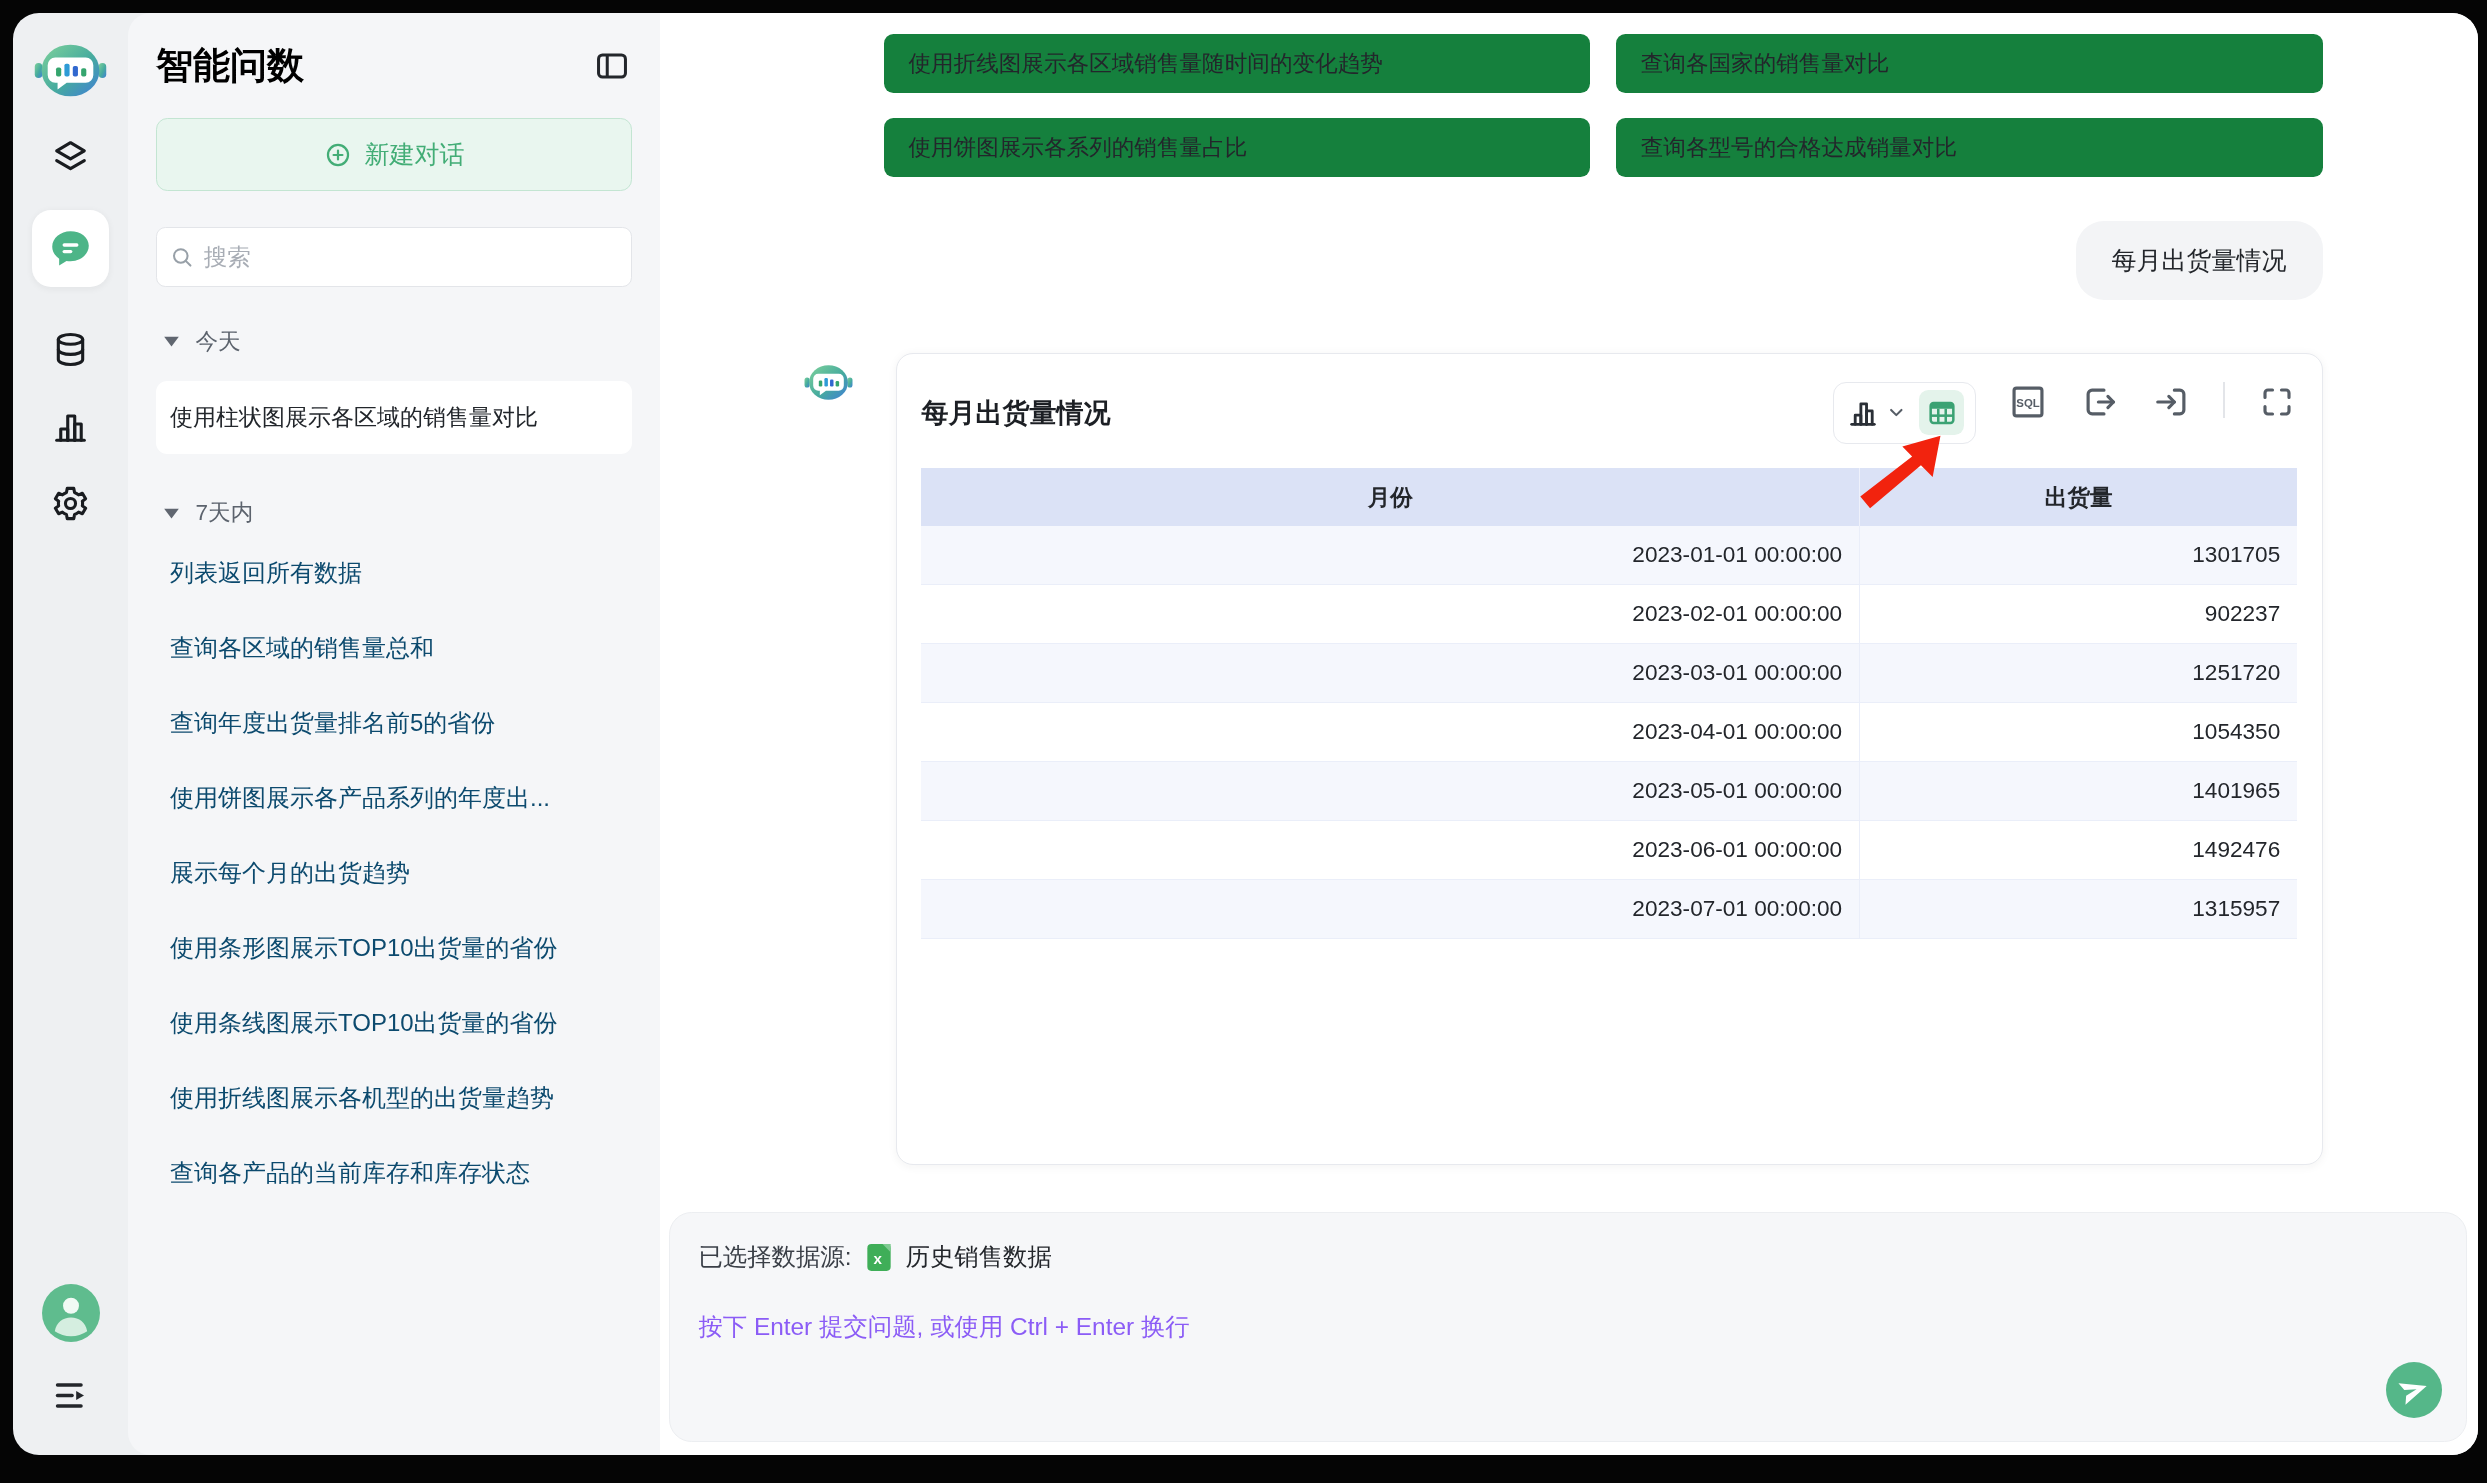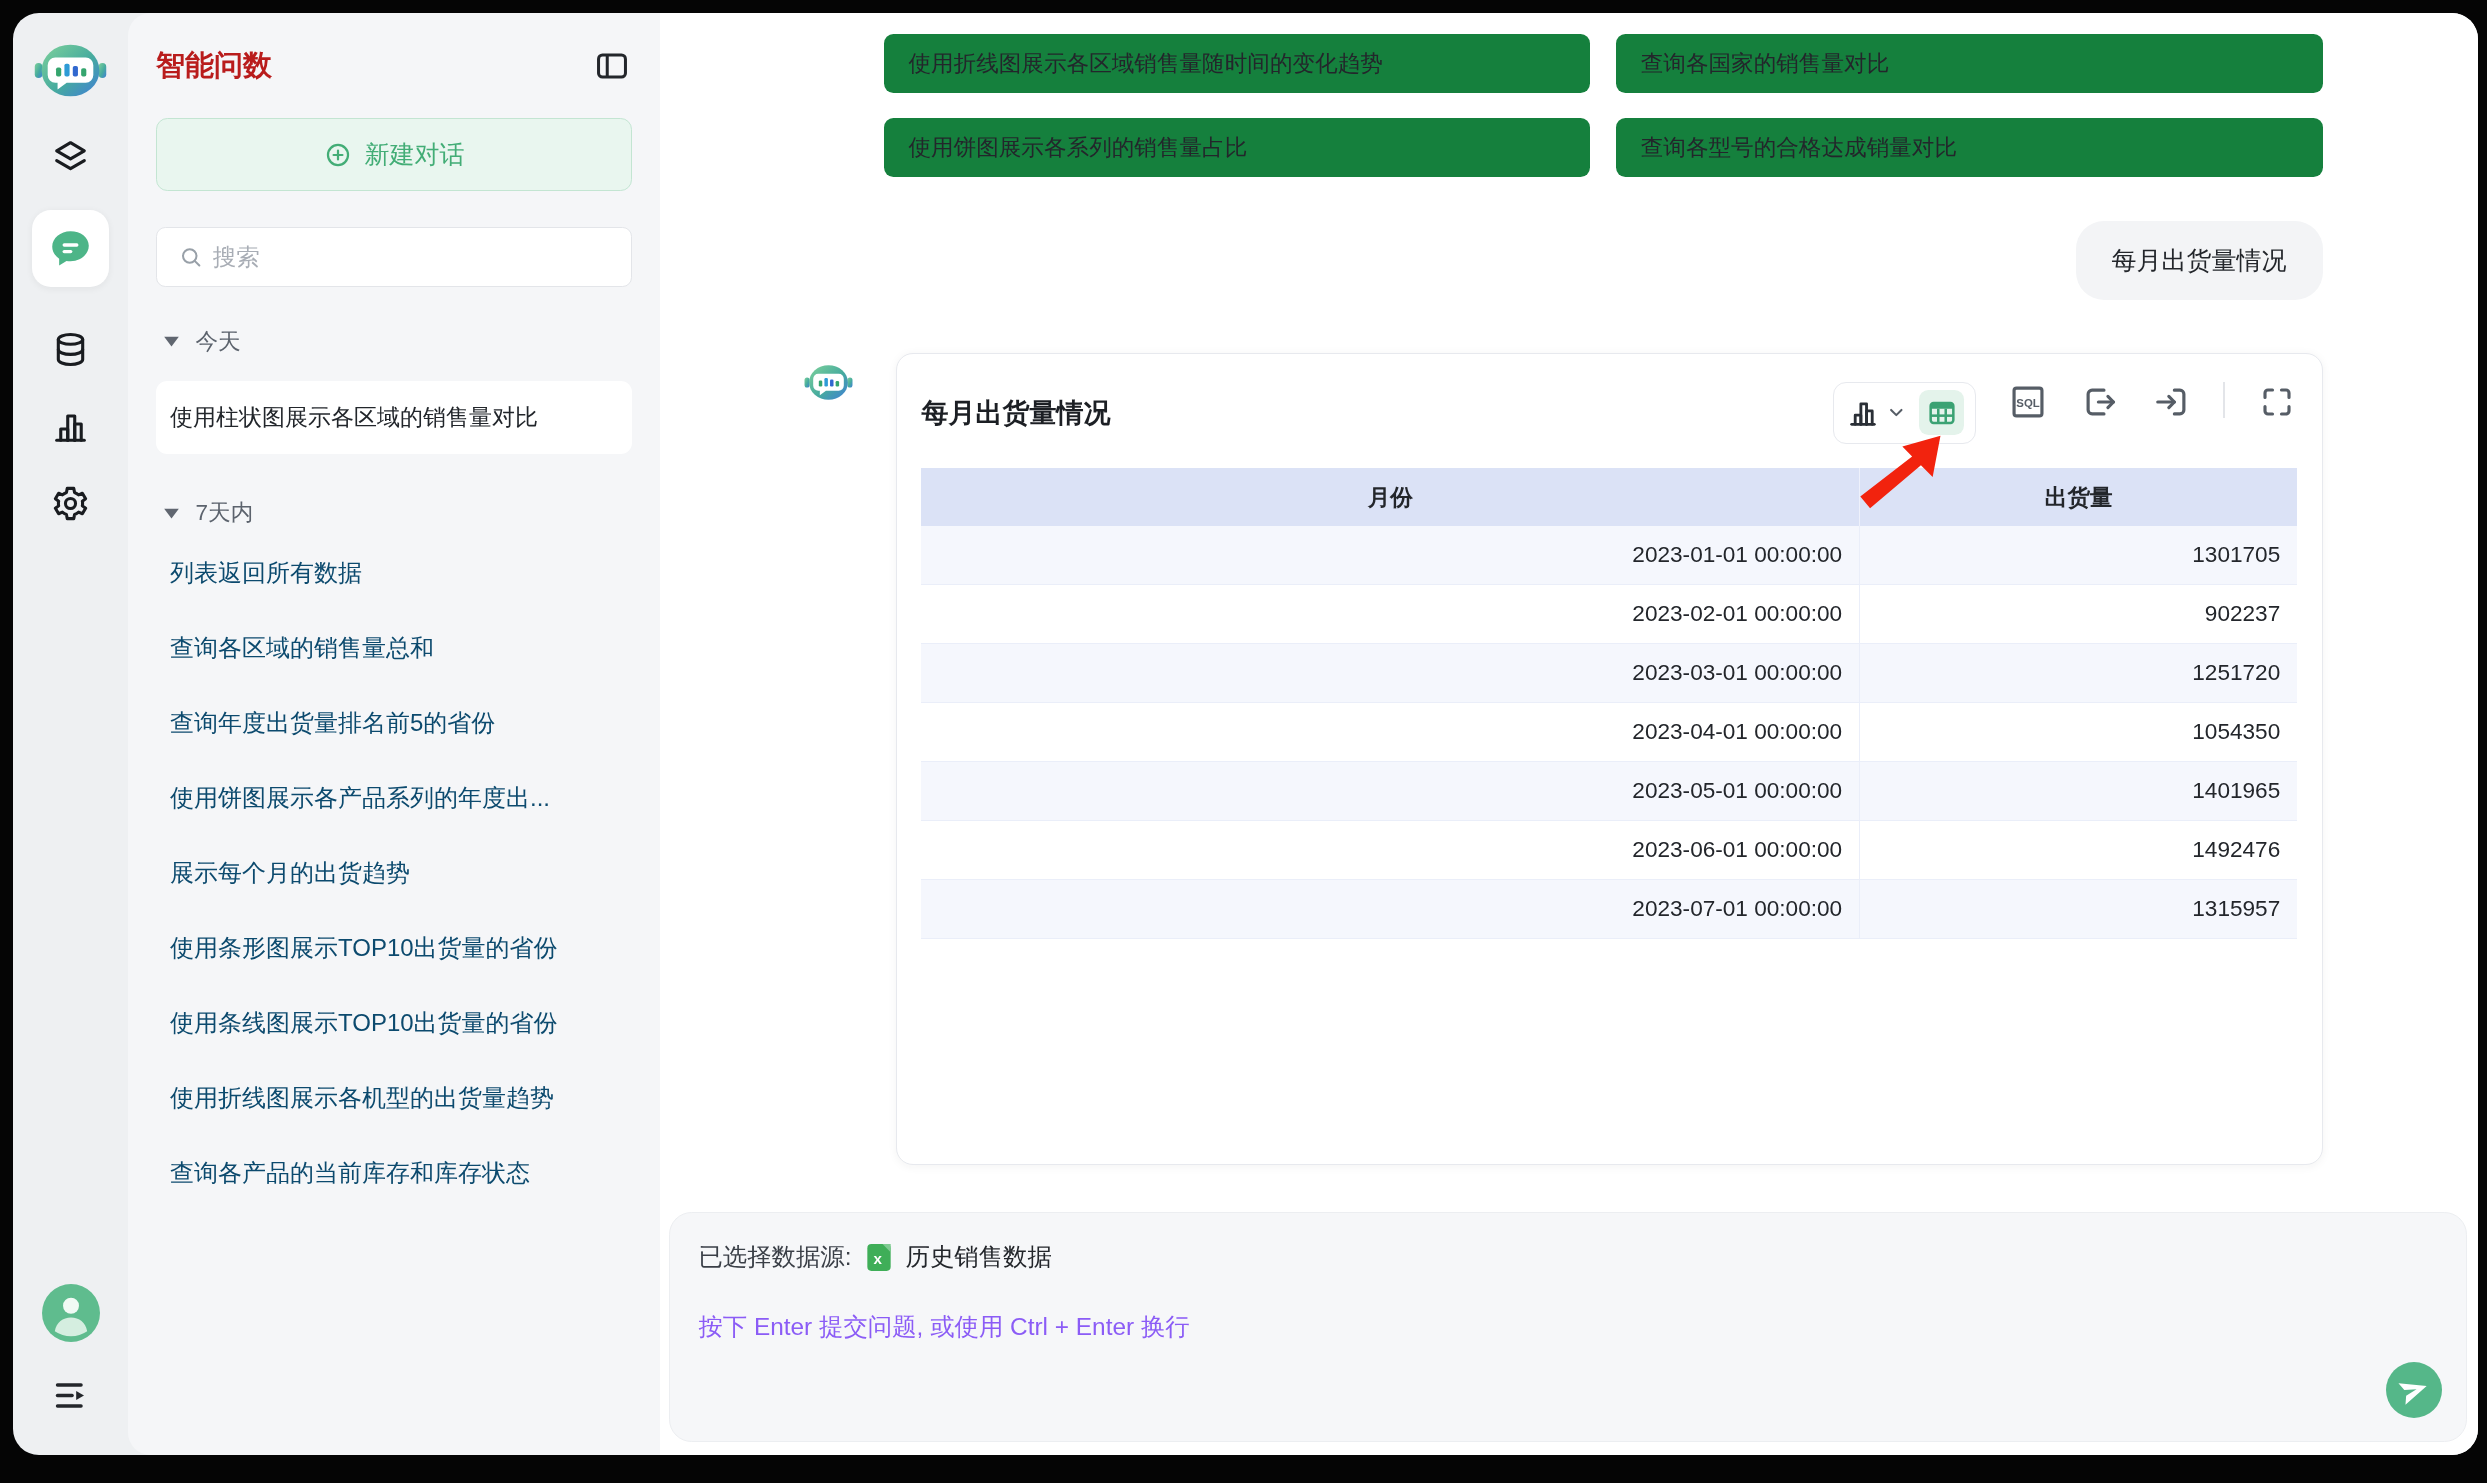--- a/index.html
+++ b/index.html
@@ -11,24 +11,24 @@
   .logo-lg{width:73px;height:73px;}
   .rail-btn{margin-top:28px;width:43px;height:43px;display:flex;align-items:center;justify-content:center;cursor:pointer;}
   .rail-active{margin-top:32px;width:77px;height:77px;background:#ffffff;border-radius:19px;display:flex;align-items:center;justify-content:center;box-shadow:0 1.9px 7.5px rgba(31,35,41,.06);cursor:pointer;}
   .rail-spacer{flex:1;}
   .rail-avatar{width:58px;height:58px;margin-bottom:32px;cursor:pointer;}
   .rail-expand{margin-bottom:38px;width:43px;height:43px;display:flex;align-items:center;justify-content:center;cursor:pointer;}
 
   
   .sidebar{width:532px;flex:0 0 532px;background:#f5f6f8;border-radius:22.6px 0 0 22.6px;padding:0 28px;box-sizing:border-box;display:flex;flex-direction:column;}
   .sb-header{height:105px;display:flex;align-items:center;justify-content:space-between;}
-  .sb-title{font-size:29px;font-weight:700;color:#b91c1c;}
+  .sb-title{font-size:37px;font-weight:700;color:#000000;}
   .sb-collapse{width:41px;height:41px;display:flex;align-items:center;justify-content:center;cursor:pointer;}
   .new-chat{height:71px;border-radius:11.3px;background:#e9f6ef;border:1.9px solid #c3e5d2;color:#43ad76;font-size:25px;font-weight:500;display:flex;align-items:center;justify-content:center;gap:13px;cursor:pointer;}
-  .search{margin-top:36px;height:58px;border-radius:9.4px;border:1.9px solid #e3e5e9;background:#ffffff;display:flex;align-items:center;padding:0 21px;gap:7px;}
+  .search{margin-top:36px;height:58px;border-radius:9.4px;border:1.9px solid #e3e5e9;background:#ffffff;display:flex;align-items:center;padding:0 12px;gap:7px;}
   .search input{border:none;outline:none;background:transparent;font-size:23.5px;color:#22262b;width:100%;font-family:inherit;}
   .search input::placeholder{color:#a8adb5;}
   .section{margin-top:39px;display:flex;align-items:center;gap:17px;color:#5c636d;font-size:22.6px;padding-left:7.5px;}
   .item-active{margin-top:24.4px;height:73px;background:#ffffff;border-radius:11.3px;display:flex;align-items:center;padding:0 14px;font-size:23px;font-weight:500;color:#22262b;white-space:nowrap;overflow:hidden;cursor:pointer;}
   .hist{margin-top:7.5px;display:flex;flex-direction:column;}
   .item{height:75px;display:flex;align-items:center;padding:0 14px;font-size:24px;color:#0c4a6e;white-space:nowrap;overflow:hidden;text-overflow:ellipsis;border-radius:11.3px;cursor:pointer;}
 
   
   .main{flex:1;background:#ffffff;display:flex;flex-direction:column;min-width:0;}
   .chat{flex:1;padding:20.7px 155px 0 144px;display:flex;flex-direction:column;overflow:hidden;}

